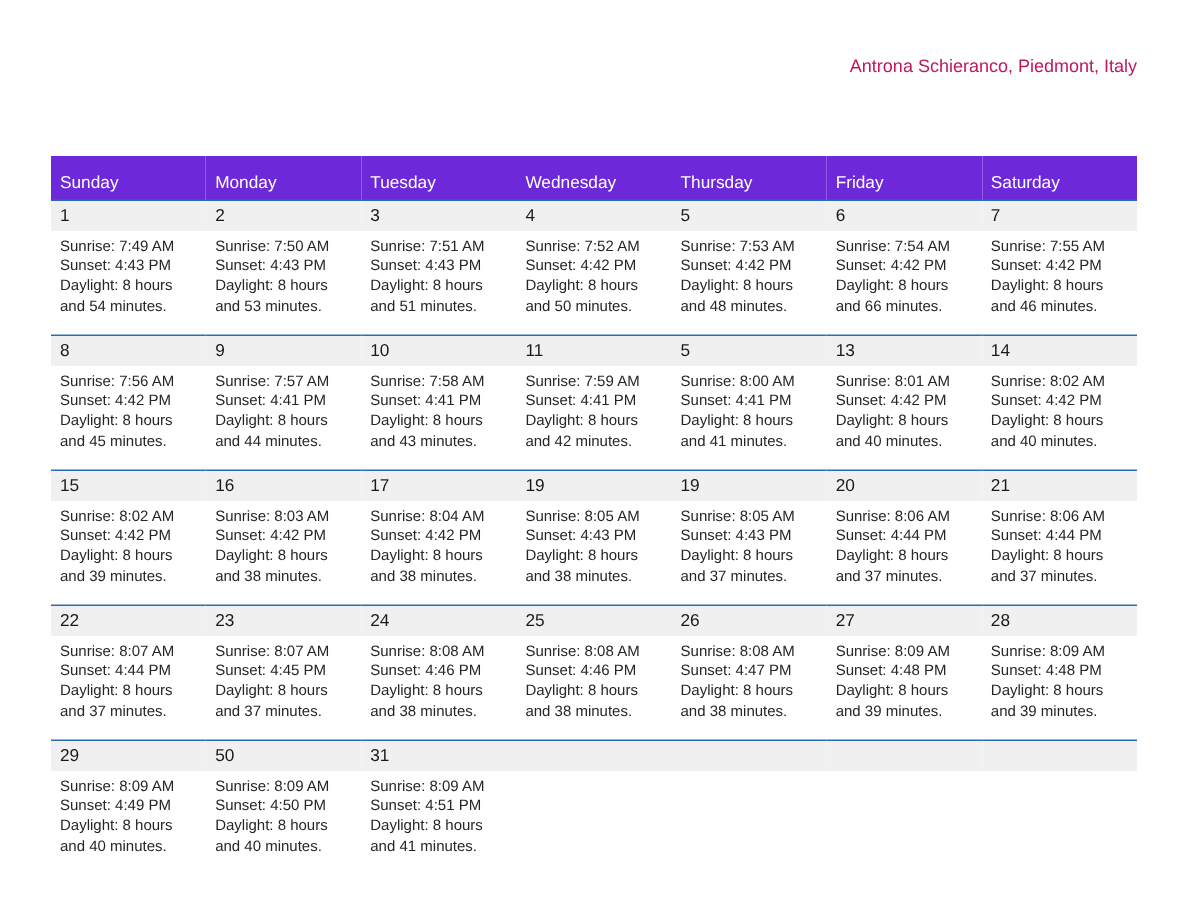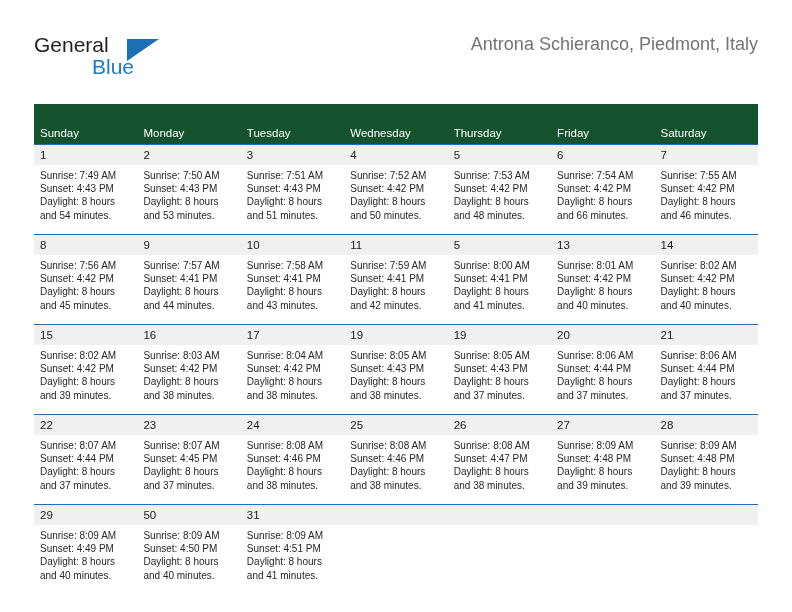--- a/index.html
+++ b/index.html
@@ -70,42 +70,42 @@
   }
   .cal-title {
     font-size: 28px;
     font-weight: normal;
     color: #1a1a1a;
     line-height: 34px;
     white-space: nowrap;
   }
   .cal-subtitle {
     margin-top: 7px;
-    font-size: 18px;
-    color: #737373;
+    font-size: 12px;
+    color: #be185d;
     line-height: 18px;
     white-space: nowrap;
   }
 
   
   .calendar {
     position: absolute;
     left: 34px;
     top: 104px;
     width: 724px;
     border-collapse: collapse;
     table-layout: fixed;
   }
   .calendar th {
-    background: #14532d;
+    background: #6d28d9;
     color: #ffffff;
     font-size: 11.5px;
     font-weight: normal;
     text-align: left;
-    padding: 23px 0 5px 6px;
+    padding: 12px 0 5px 6px;
     height: 12px;
     border: none;
   }
   .calendar td {
     vertical-align: top;
     padding: 0;
     border: none;
     width: 103.4px;
   }
   .week-row > td {
@@ -137,25 +137,20 @@
     white-space: nowrap;
   }
 </style>
 </head>
 <body>
 
 <div id="page">
 
   <div class="topbar">
 
-    <div class="logo">
-      <span class="logo-general">General</span>
-      <span class="logo-triangle"></span>
-      <span class="logo-blue">Blue</span>
-    </div>
 
     <div class="title-block">
       <div class="cal-subtitle">Antrona Schieranco, Piedmont, Italy</div>
     </div>
 
   </div>
 
   <table class="calendar">
     <thead>
       <tr>

